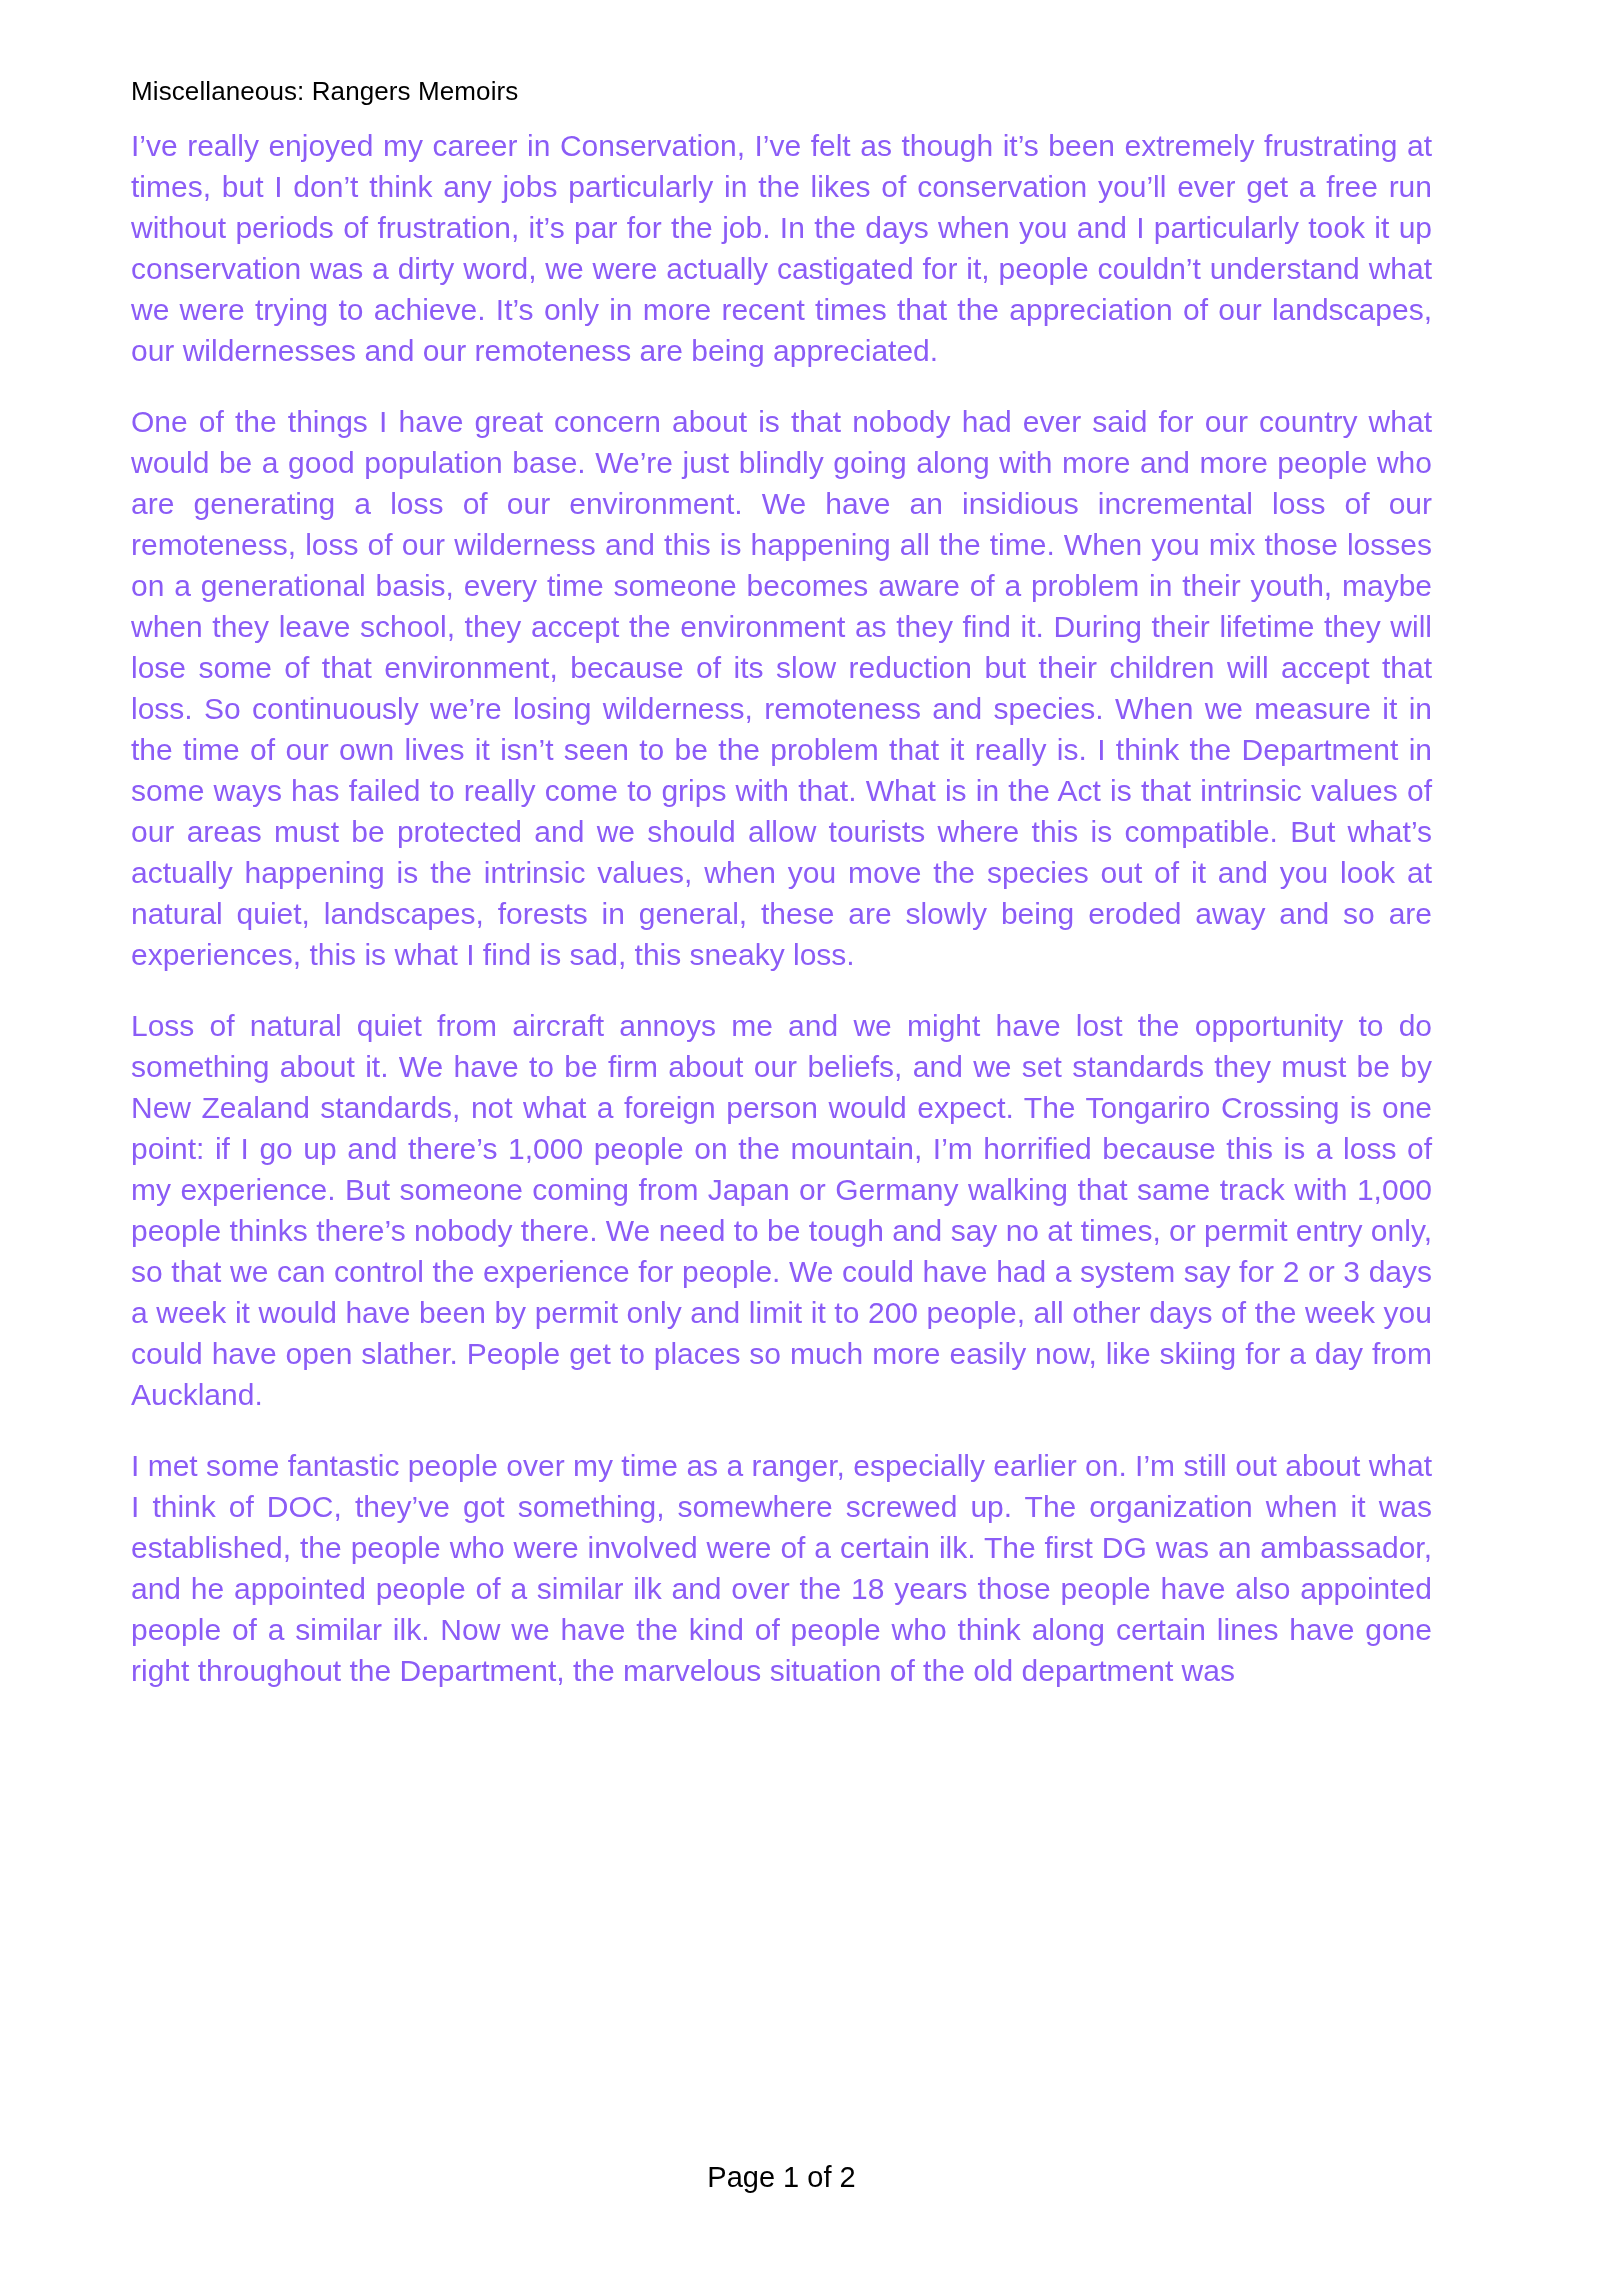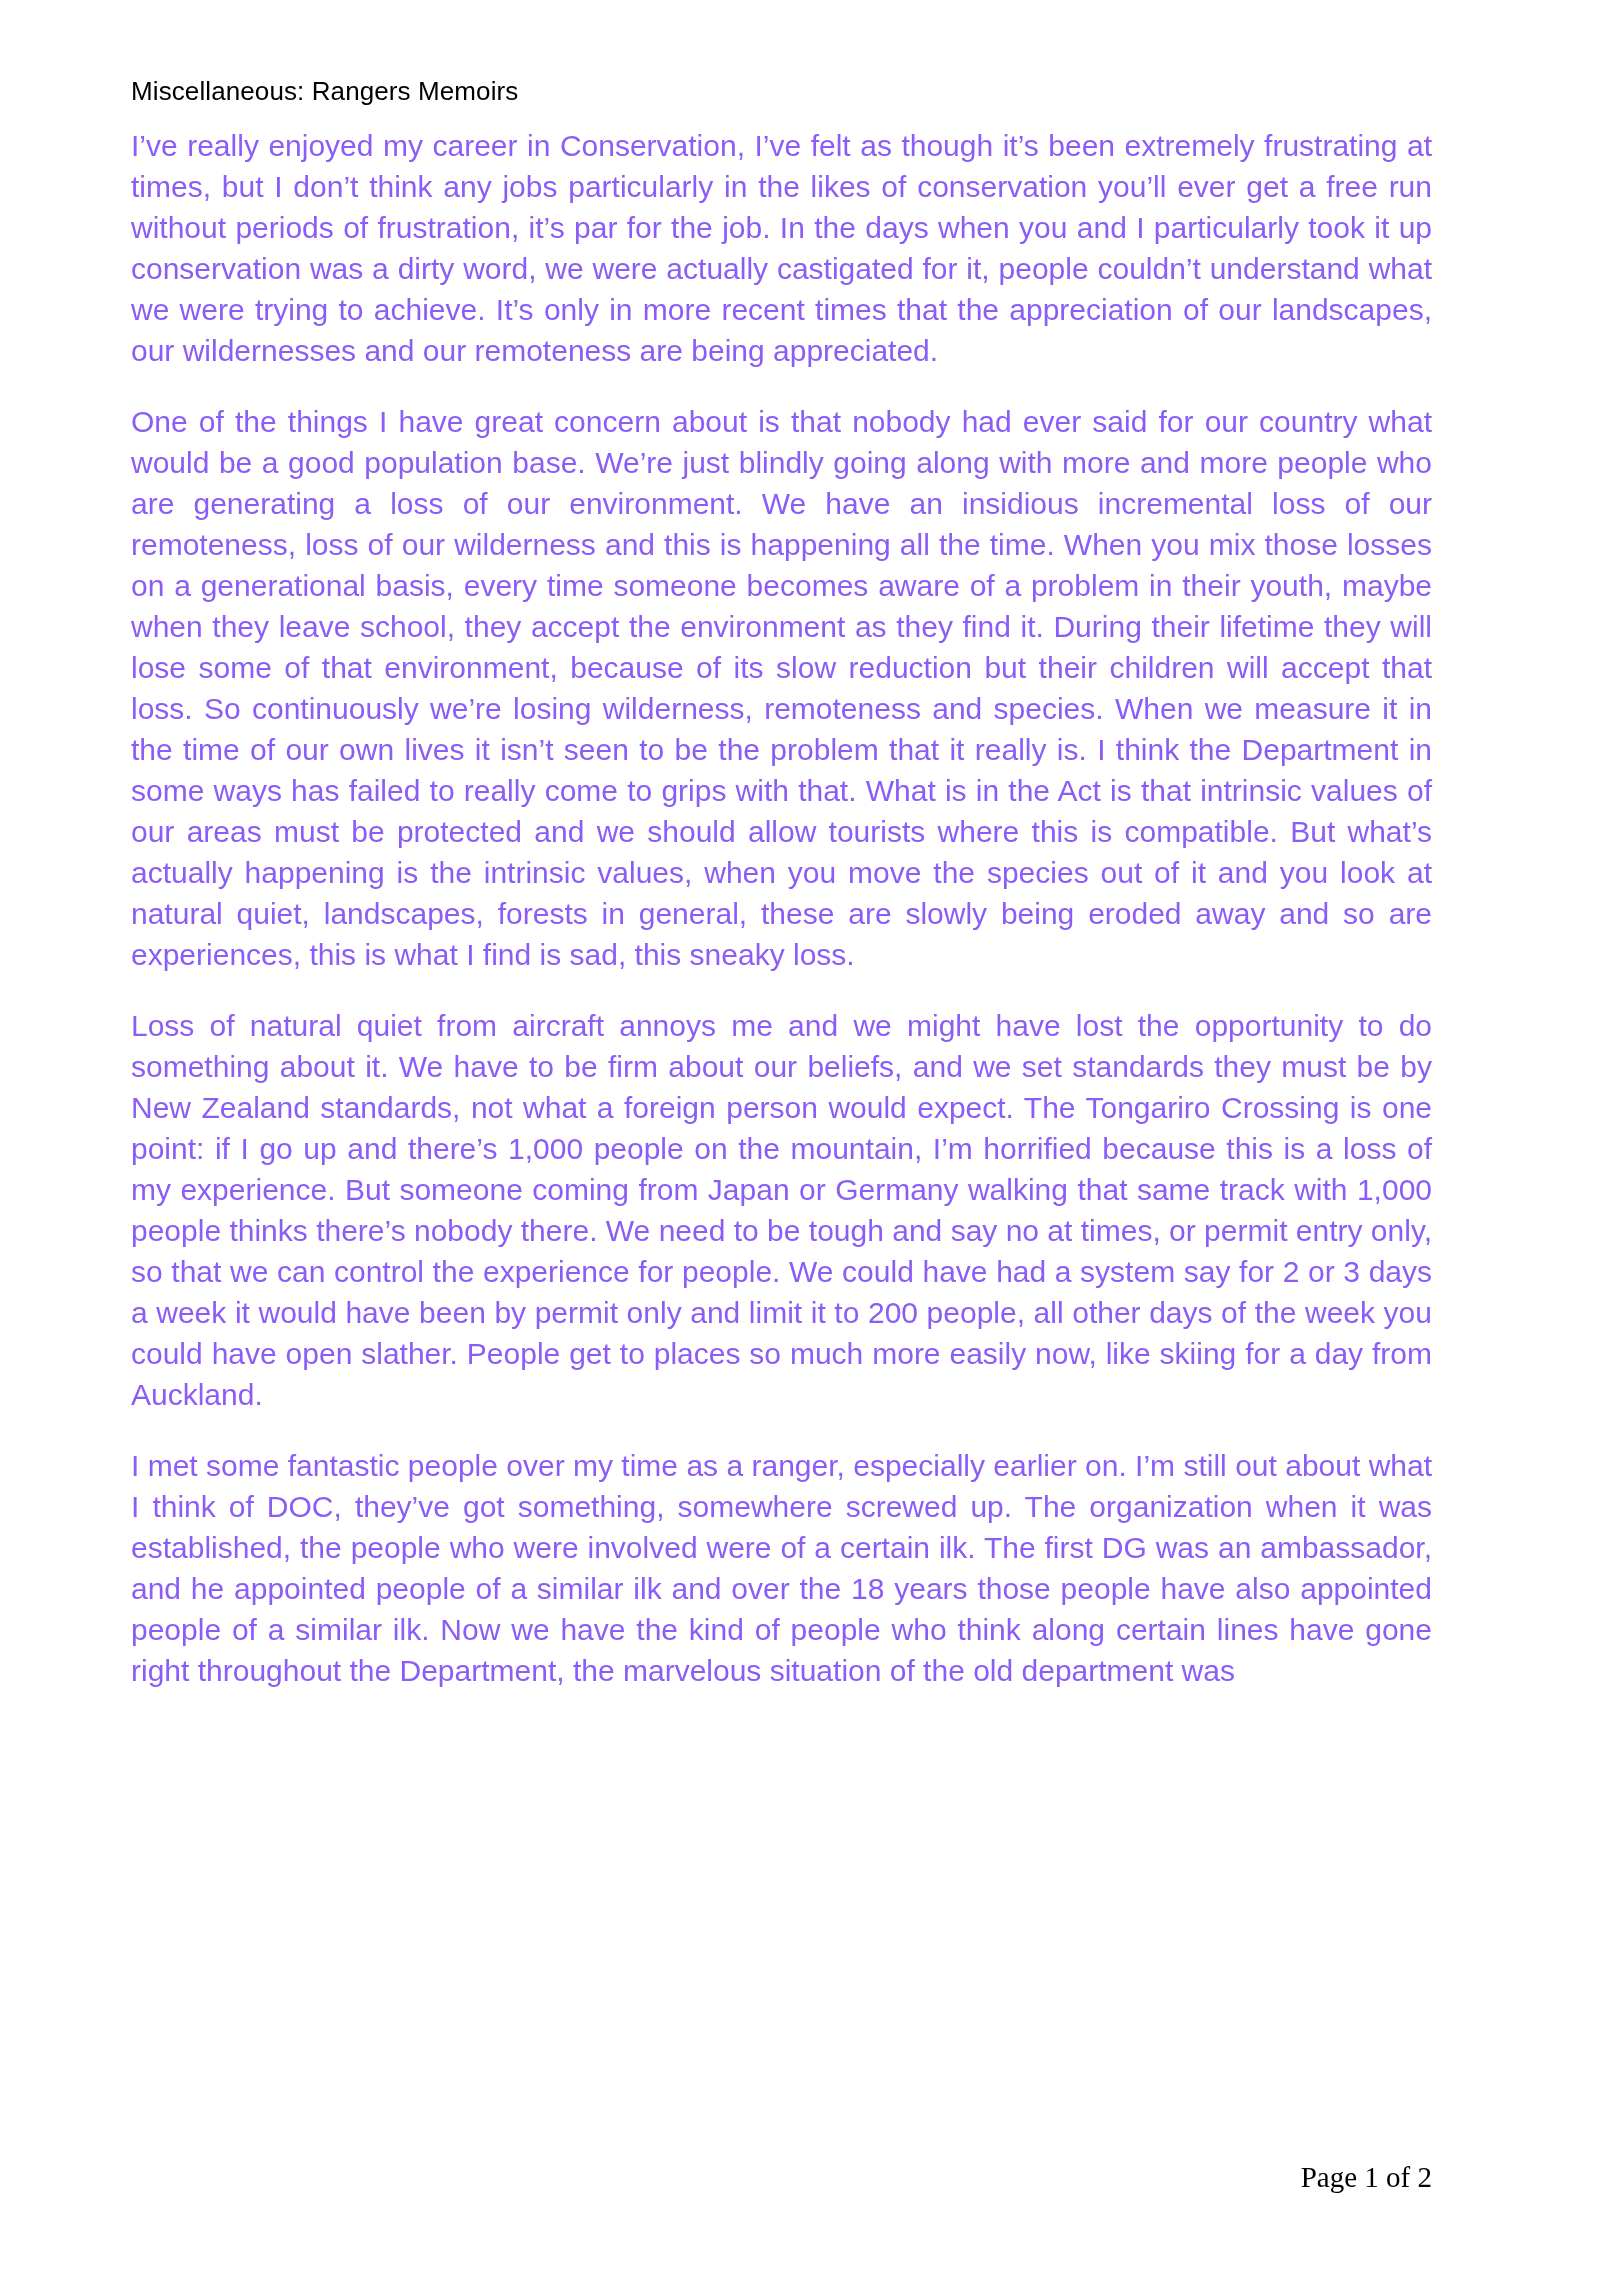--- a/index.html
+++ b/index.html
@@ -67,22 +67,22 @@
   .para:last-child {
     margin-bottom: 0;
   }
 
   
   .doc-footer {
     position: absolute;
     left: 131px;
     top: 2159px;
     width: 1301px;
-    text-align: right;
-    font-family: Liberation Serif, serif;
+    text-align: center;
+    font-family: Liberation Sans, sans-serif;
     font-size: 29px;
     line-height: 1.25;
     color: #000000;
   }
 </style>
 </head>
 <body>
 
 <div class="page">
 

